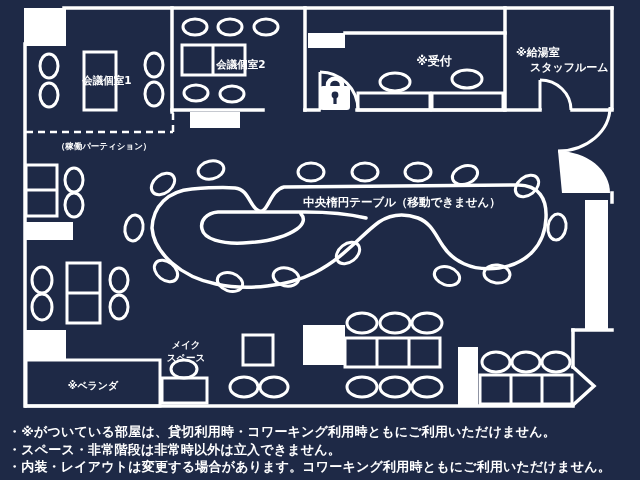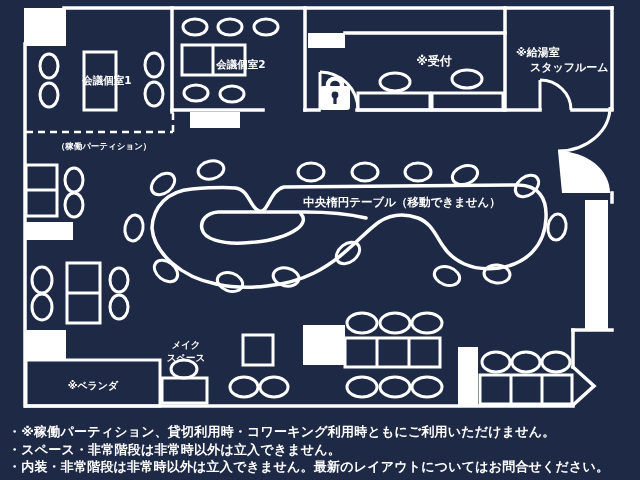--- a/index.html
+++ b/index.html
@@ -199,17 +199,17 @@
     <text x="530" y="71" font-size="11">スタッフルーム</text>
     <text x="104" y="149" font-size="8.5" text-anchor="middle">（稼働パーティション）</text>
     <text x="402" y="206" font-size="11.5" text-anchor="middle">中央楕円テーブル（移動できません）</text>
     <text x="186" y="348" font-size="9.5" text-anchor="middle">メイク</text>
     <text x="186" y="361" font-size="9.5" text-anchor="middle">スペース</text>
     <text x="93" y="389" font-size="10" text-anchor="middle">※ベランダ</text>
   </g>
 </svg>
 
   <div class="notes">
-    <div>・※稼働パーティション、貸切利用時・コワーキング利用時ともにご利用いただけません。</div>
+    <div>・※がついている部屋は、貸切利用時・コワーキング利用時ともにご利用いただけません。</div>
     <div>・スペース・非常階段は非常時以外は立入できません。</div>
-    <div>・内装・非常階段は非常時以外は立入できません。最新のレイアウトについてはお問合せください。</div>
+    <div>・内装・レイアウトは変更する場合があります。コワーキング利用時ともにご利用いただけません。</div>
   </div>
 </div>
 
 </body></html>

